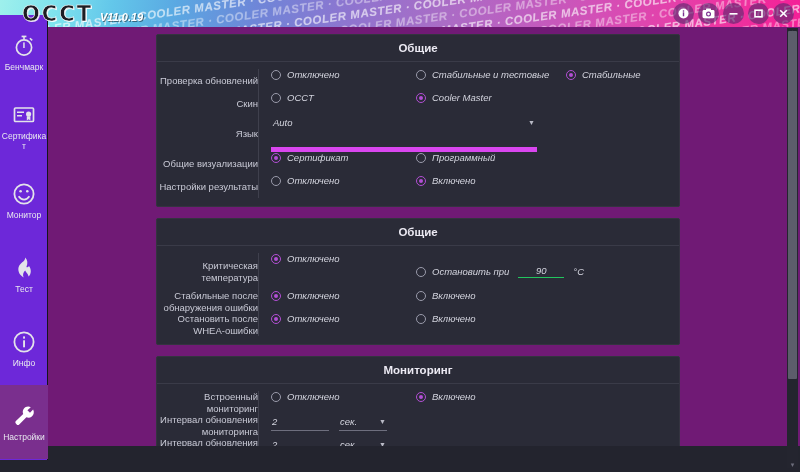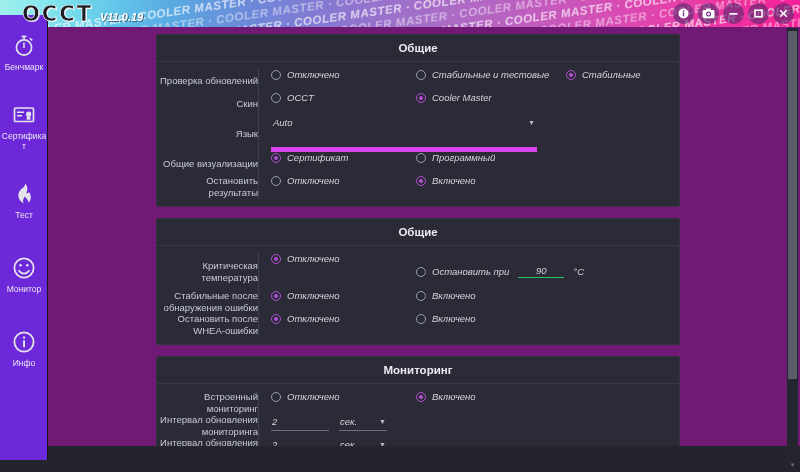--- a/index.html
+++ b/index.html
@@ -274,49 +274,57 @@
             <circle cx="16.6" cy="11" r="2.6" fill="#e3e3ea"></circle>
             <path d="M14.8 13.2 L14.8 17.5 L16.6 16.3 L18.4 17.5 L18.4 13.2 Z" fill="#e3e3ea"></path>
           </svg>
       </span>
       <span class="side-lbl">Сертификат</span>
     </div>
 
     <div class="side-item">
       <span class="side-ico">
         <svg width="24" height="24" viewBox="0 0 24 24">
-            <path d="M13.2 1.6 C13.2 5.5 9.2 6.4 7.3 9.6 C5 13.4 6.9 19.3 11.6 21.4 C10.3 18.4 11.5 16.2 13.2 14.6 C14 17 16.2 17.7 16.6 20.6 C19.6 17.8 19.4 13.1 17 10 C16.1 11.4 15.1 11.6 14.4 10.9 C16 7.6 15.6 4 13.2 1.6 Z" fill="#e3e3ea"></path>
-          </svg>
-      </span>
-      <span class="side-lbl">Тест</span>
-    </div>
-
-    <div class="side-item">
-      <span class="side-ico">
-        <svg width="24" height="24" viewBox="0 0 24 24">
             <circle cx="12" cy="12" r="9.6" fill="none" stroke="#e3e3ea" stroke-width="1.8"></circle>
             <circle cx="8.6" cy="9.2" r="1.3" fill="#e3e3ea"></circle>
             <circle cx="15.3" cy="9.2" r="1.3" fill="#e3e3ea"></circle>
             <path d="M6.6 14.3 C9.5 18.6 14.6 18.6 17.4 14.3" fill="none" stroke="#e3e3ea" stroke-width="1.7"></path>
           </svg>
       </span>
       <span class="side-lbl">Монитор</span>
+    </div>
+
+    <div class="side-item">
+      <span class="side-ico">
+        <svg width="24" height="24" viewBox="0 0 24 24">
+            <path d="M13.2 1.6 C13.2 5.5 9.2 6.4 7.3 9.6 C5 13.4 6.9 19.3 11.6 21.4 C10.3 18.4 11.5 16.2 13.2 14.6 C14 17 16.2 17.7 16.6 20.6 C19.6 17.8 19.4 13.1 17 10 C16.1 11.4 15.1 11.6 14.4 10.9 C16 7.6 15.6 4 13.2 1.6 Z" fill="#e3e3ea"></path>
+          </svg>
+      </span>
+      <span class="side-lbl">Тест</span>
     </div>
 
     <div class="side-item">
       <span class="side-ico">
         <svg width="24" height="24" viewBox="0 0 24 24">
             <circle cx="12" cy="12" r="9.6" fill="none" stroke="#e3e3ea" stroke-width="1.8"></circle>
             <rect x="11.1" y="10.3" width="1.9" height="7" fill="#e3e3ea"></rect>
             <rect x="11.1" y="6.4" width="1.9" height="2.2" fill="#e3e3ea"></rect>
           </svg>
       </span>
       <span class="side-lbl">Инфо</span>
     </div>
 
+    <div class="side-item active">
+      <span class="side-ico">
+        <svg width="24" height="24" viewBox="0 0 24 24">
+            <path d="M18.8 3.2 C16.4 1.9 13.4 2.5 11.8 4.7 C10.6 6.3 10.5 8.3 11.2 10 L3.9 17.1 C3.2 17.8 3.2 18.9 3.9 19.6 L4.7 20.4 C5.4 21.1 6.5 21.1 7.2 20.4 L14.4 13.2 C16.1 14 18.2 13.8 19.8 12.5 C21.9 10.8 22.4 7.9 21.1 5.6 L18 8.8 L15.4 6.2 Z" fill="#ffffff"></path>
+          </svg>
+      </span>
+      <span class="side-lbl">Настройки</span>
+    </div>
 
   </div>
 
   <div class="content">
     <div class="cards">
 
       <div class="card">
         <div class="card-title">Общие</div>
         <div class="card-body">
 
@@ -370,21 +378,21 @@
                 <span>Сертификат</span>
               </div>
               <div class="opt c2">
                 <span class="radio"></span>
                 <span>Программный</span>
               </div>
             </div>
           </div>
 
           <div class="row">
-            <div class="row-lbl">Остановить результаты</div>
+            <div class="row-lbl">Настройки результаты</div>
             <div class="row-fields">
               <div class="opt c1">
                 <span class="radio"></span>
                 <span>Отключено</span>
               </div>
               <div class="opt c2">
                 <span class="radio on"></span>
                 <span>Включено</span>
               </div>
             </div>

